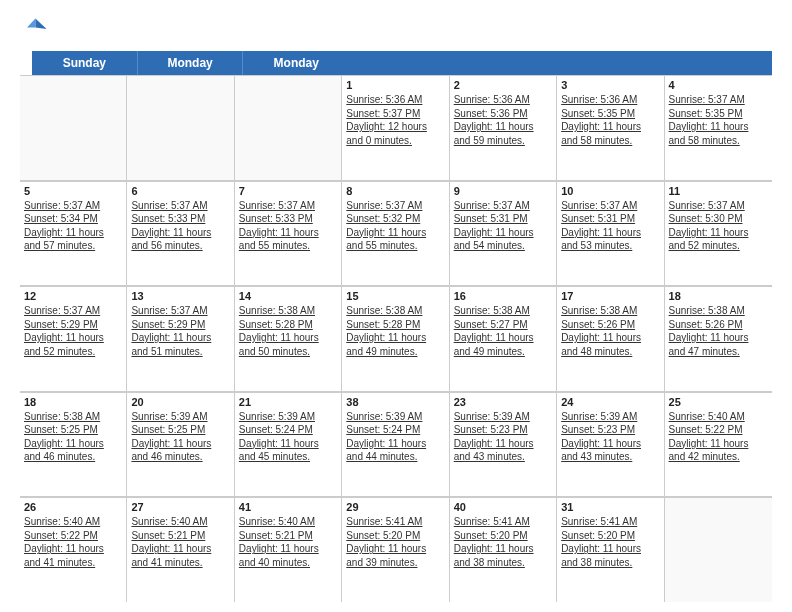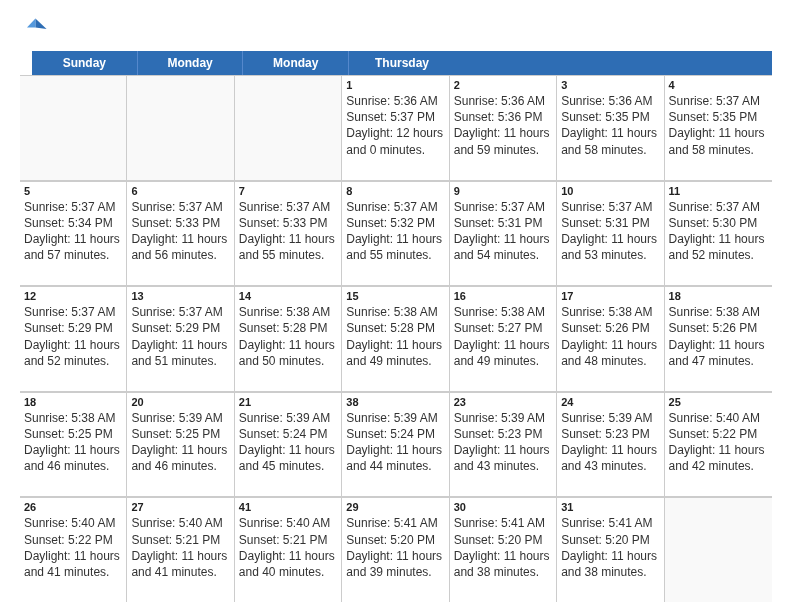--- a/index.html
+++ b/index.html
@@ -98,23 +98,24 @@
     }
     .cal-cell:last-child { border-right: none; }
     .cal-cell.empty { background: #f9f9f9; }
     .day-num {
       font-size: 11px;
       font-weight: bold;
       color: #222;
       margin-bottom: 2px;
     }
     .cell-text {
-      font-size: 12px;
+      font-size: 10px;
       line-height: 1.35;
       color: #333;
+      text-decoration: underline;
     }
   </style>
 </head>
 <body>
 
 <div class="page">
   <div class="header">
     <div class="logo">
       <svg class="logo-icon" viewBox="0 0 40 40">
         <polygon points="22,5 38,20 22,18" fill="#2e6db4"></polygon>
@@ -129,21 +130,20 @@
       <div class="month-title"></div>
       <div class="location"></div>
     </div>
   </div>
 
   <div class="calendar">
     <div class="cal-header">
     <div class="cal-header-cell">Sunday</div>
         <div class="cal-header-cell">Monday</div>
         <div class="cal-header-cell">Monday</div>
-        <div class="cal-header-cell">Thursday</div>
       </div>
     <div class="cal-body">
     <div class="cal-row">
           <div class="cal-cell empty"></div>
           <div class="cal-cell empty"></div>
           <div class="cal-cell empty"></div>
           <div class="cal-cell">
             <div class="day-num">1</div>
             <div class="cell-text" style="white-space: pre-line;">Sunrise: 5:36 AM
 Sunset: 5:37 PM
@@ -348,21 +348,21 @@
 and 40 minutes.</div>
           </div>
           <div class="cal-cell">
             <div class="day-num">29</div>
             <div class="cell-text" style="white-space: pre-line;">Sunrise: 5:41 AM
 Sunset: 5:20 PM
 Daylight: 11 hours
 and 39 minutes.</div>
           </div>
           <div class="cal-cell">
-            <div class="day-num">30</div>
+            <div class="day-num">40</div>
             <div class="cell-text" style="white-space: pre-line;">Sunrise: 5:41 AM
 Sunset: 5:20 PM
 Daylight: 11 hours
 and 38 minutes.</div>
           </div>
           <div class="cal-cell">
             <div class="day-num">31</div>
             <div class="cell-text" style="white-space: pre-line;">Sunrise: 5:41 AM
 Sunset: 5:20 PM
 Daylight: 11 hours

